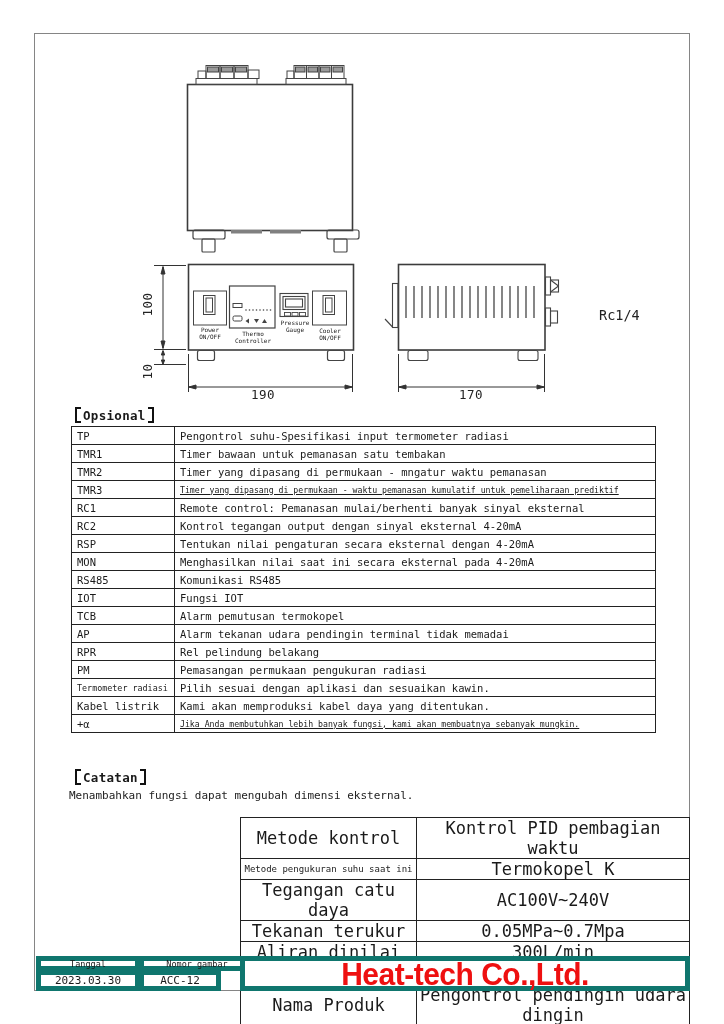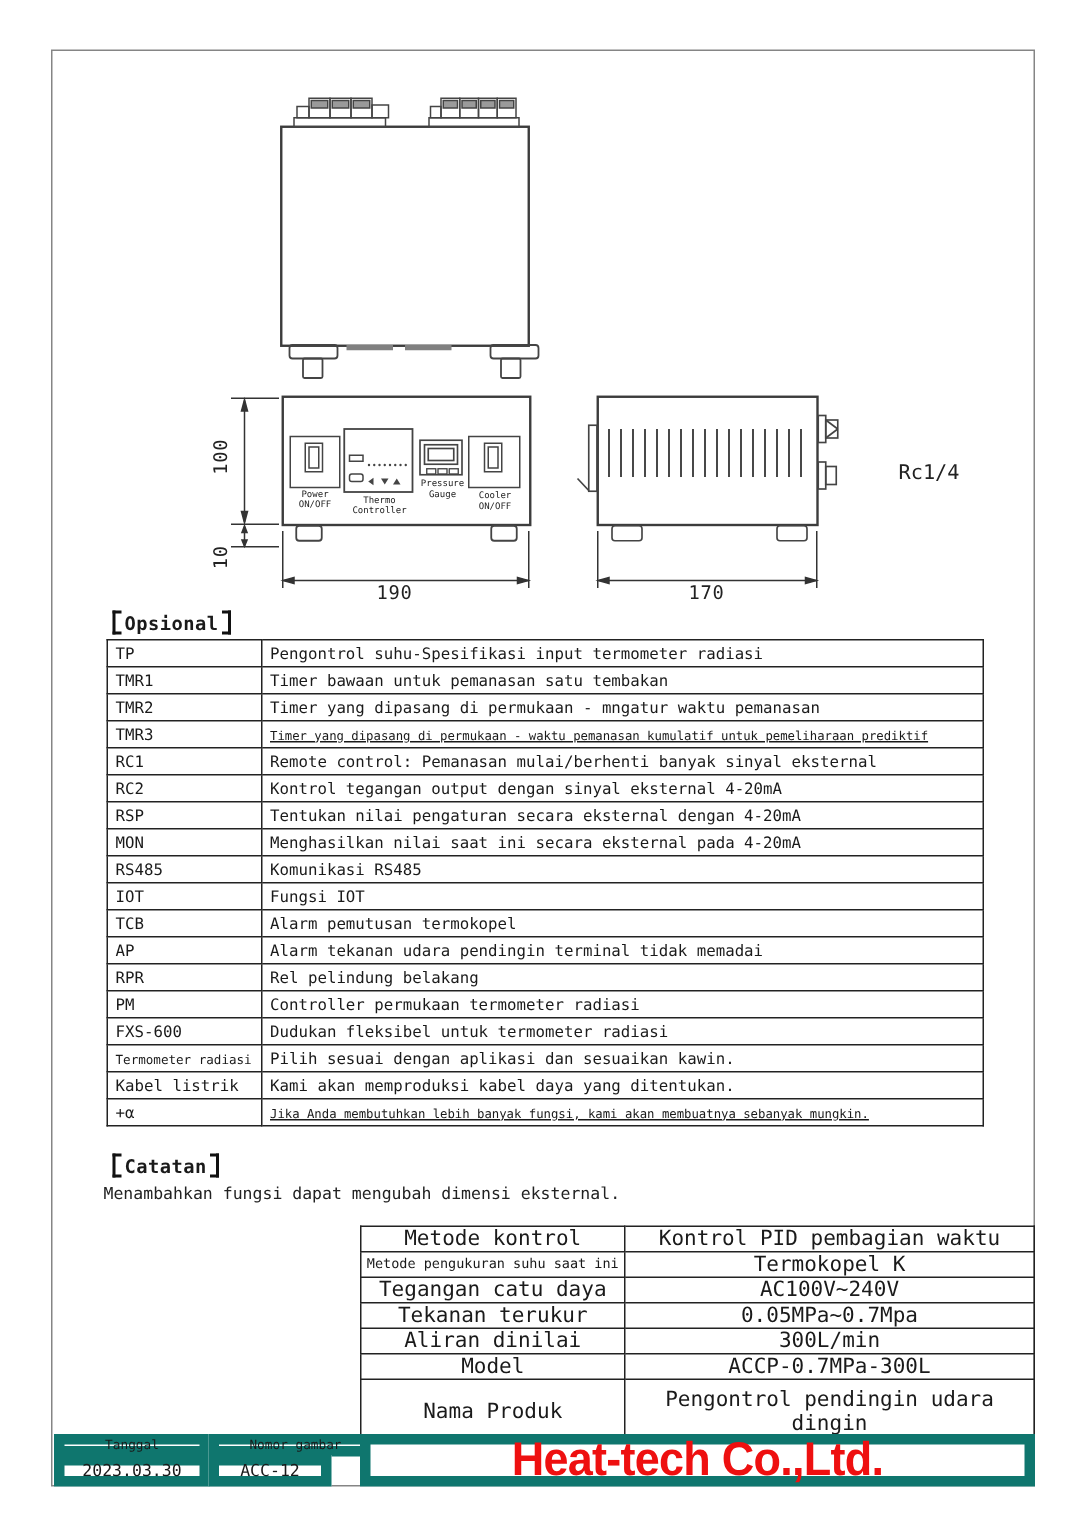--- a/index.html
+++ b/index.html
@@ -25,28 +25,28 @@
   #options-table { position:absolute; left:71px; top:426px; width:585px; }
   #options-table td { border:1px solid #222; height:18px; padding:0 5px; font-size:10.5px;
                       white-space:nowrap; overflow:hidden; box-sizing:border-box; }
   #options-table td.code { width:103px; }
   #options-table td.small { font-size:8.4px; }
   #options-table td.smaller { font-size:8.2px;text-decoration:underline; }
 
   .note-text { position:absolute; font-size:11px; }
 
   #spec-table { position:absolute; left:240px; top:817px; width:450px; }
-  #spec-table td { border:1px solid #222; text-align:center; font-size:14px; padding:0;
+  #spec-table td { border:1px solid #222; text-align:center; font-size:17px; padding:0;
                    box-sizing:border-box; }
   #spec-table tr { height:16px; }
   #spec-table tr.tall { height:42px; }
   #spec-table td.small { font-size:9px; }
   #spec-table td.c1 { width:176px; }
 
-  .tbcell { position:absolute; border:7px solid #0f766e; box-sizing:border-box;
+  .tbcell { position:absolute; border:5px solid #0f766e; box-sizing:border-box;
             display:flex; align-items:center; justify-content:center; background:#fff; }
   .tb-head { font-size:8.5px; }
   .tb-val { font-size:11px; }
   .company { font-family:"Liberation Sans", sans-serif; font-weight:bold; font-size:30px;
              color:#ee1010; letter-spacing:-0.5px; transform:scaleY(1.05); }
 </style>
 </head>
 <body>
 
 <div class="page">
@@ -262,25 +262,21 @@
     <tr>
       <td class="code">AP</td>
       <td>Alarm tekanan udara pendingin terminal tidak memadai</td>
         </tr>
     <tr>
       <td class="code">RPR</td>
       <td>Rel pelindung belakang</td>
         </tr>
     <tr>
       <td class="code">PM</td>
-      <td>Controller permukaan termometer radiasi</td>
-        </tr>
-    <tr>
-      <td class="code">FXS-600</td>
-      <td>Dudukan fleksibel untuk termometer radiasi</td>
+      <td>Pemasangan permukaan pengukuran radiasi</td>
         </tr>
     <tr>
       <td class="code small">Termometer radiasi</td>
       <td>Pilih sesuai dengan aplikasi dan sesuaikan kawin.</td>
         </tr>
     <tr>
       <td class="code">Kabel listrik</td>
       <td>Kami akan memproduksi kabel daya yang ditentukan.</td>
         </tr>
     <tr>

